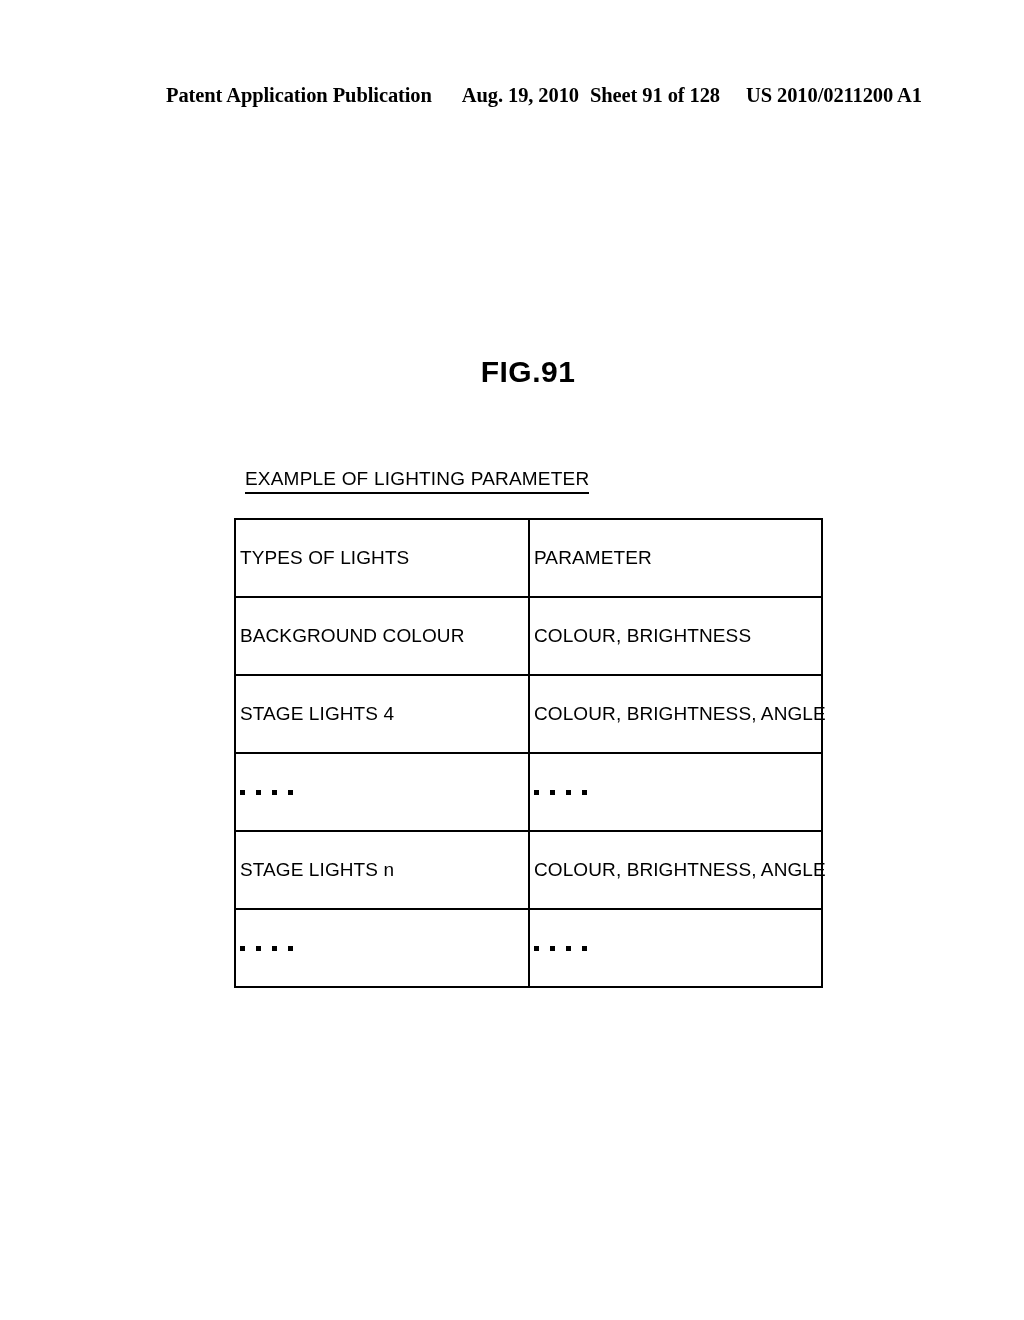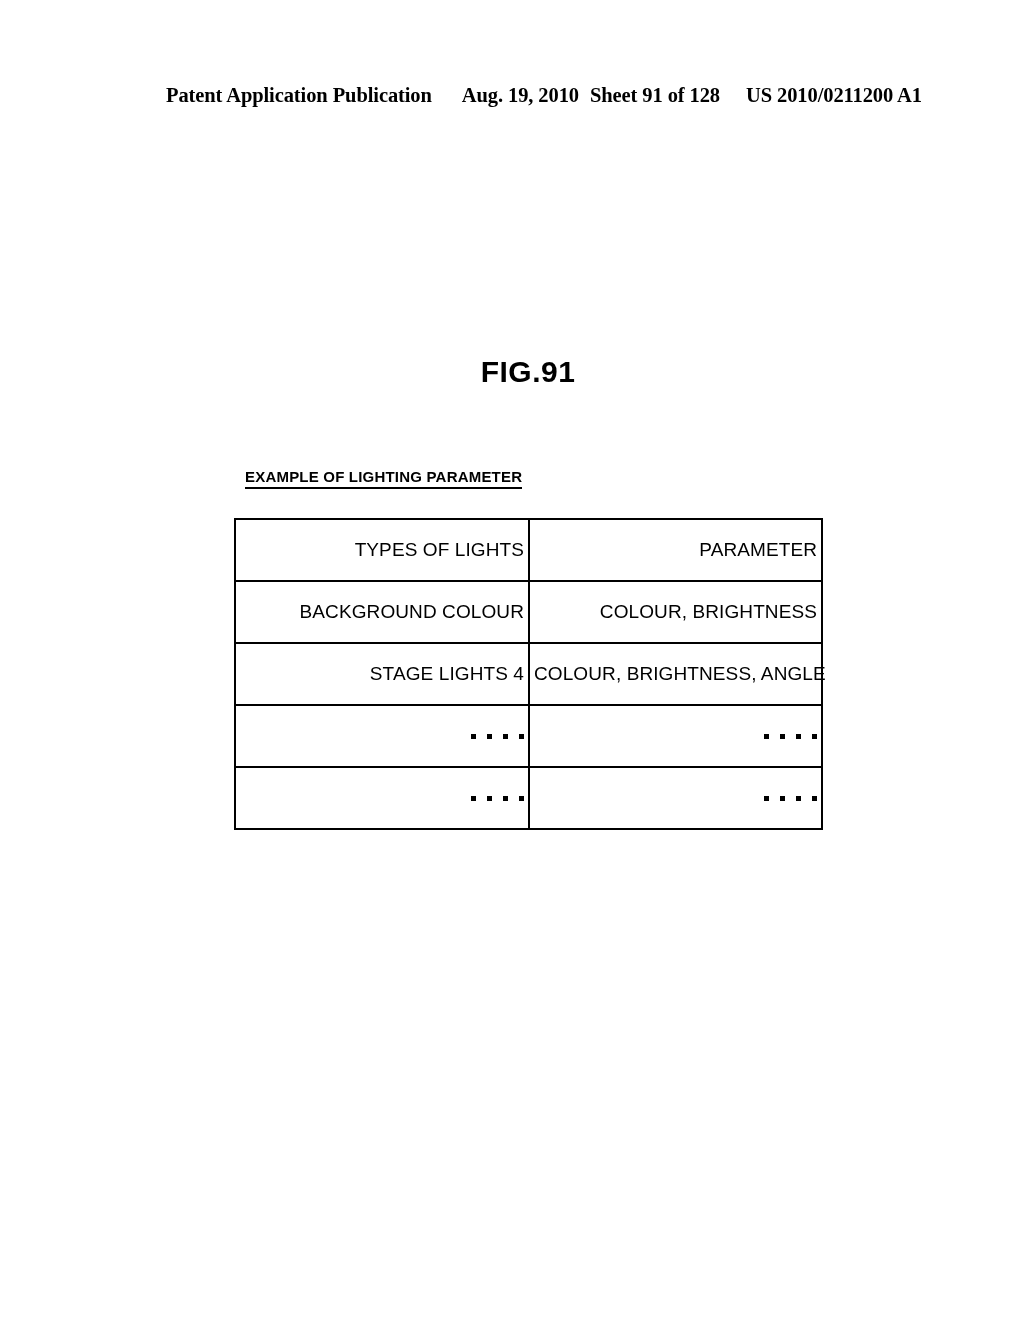--- a/index.html
+++ b/index.html
@@ -51,48 +51,47 @@
     font-size: 30px;
     letter-spacing: 0.5px;
   }
 
   
   .table-caption {
     position: absolute;
     left: 245px;
     top: 468px;
     font-family: "Liberation Sans", sans-serif;
-    font-size: 15px;
+    font-size: 19px;
     letter-spacing: 0.2px;
     white-space: nowrap;
     border-bottom: 2px solid #000000;
     padding-bottom: 2px;
     display: inline-block;
-    font-weight: bold;
   }
 
   
   .param-table {
     position: absolute;
     left: 234px;
     top: 518px;
     width: 587px;
     border-collapse: collapse;
     table-layout: fixed;
   }
   .param-table td {
     border: 2px solid #000000;
     height: 60px;
-    text-align: right;
+    text-align: left;
     vertical-align: middle;
     font-family: "Liberation Sans", sans-serif;
     font-size: 19px;
     letter-spacing: 0.1px;
     white-space: nowrap;
-    padding: 0 4px;
+    padding: 8px 4px;
     background: #ffffff;
   }
   .param-table col.c1 { width: 294px; }
   .param-table col.c2 { width: 293px; }
 
   
   .ellipsis {
     display: inline-flex;
     align-items: center;
     gap: 11px;
@@ -148,20 +147,24 @@
             <i></i>
           </span></td>
         <td><span class="ellipsis">
             <i></i>
             <i></i>
             <i></i>
             <i></i>
           </span></td>
       </tr>
       <tr>
+        <td>STAGE LIGHTS n</td>
+        <td>COLOUR, BRIGHTNESS, ANGLE</td>
+      </tr>
+      <tr>
         <td><span class="ellipsis">
             <i></i>
             <i></i>
             <i></i>
             <i></i>
           </span></td>
         <td><span class="ellipsis">
             <i></i>
             <i></i>
             <i></i>

